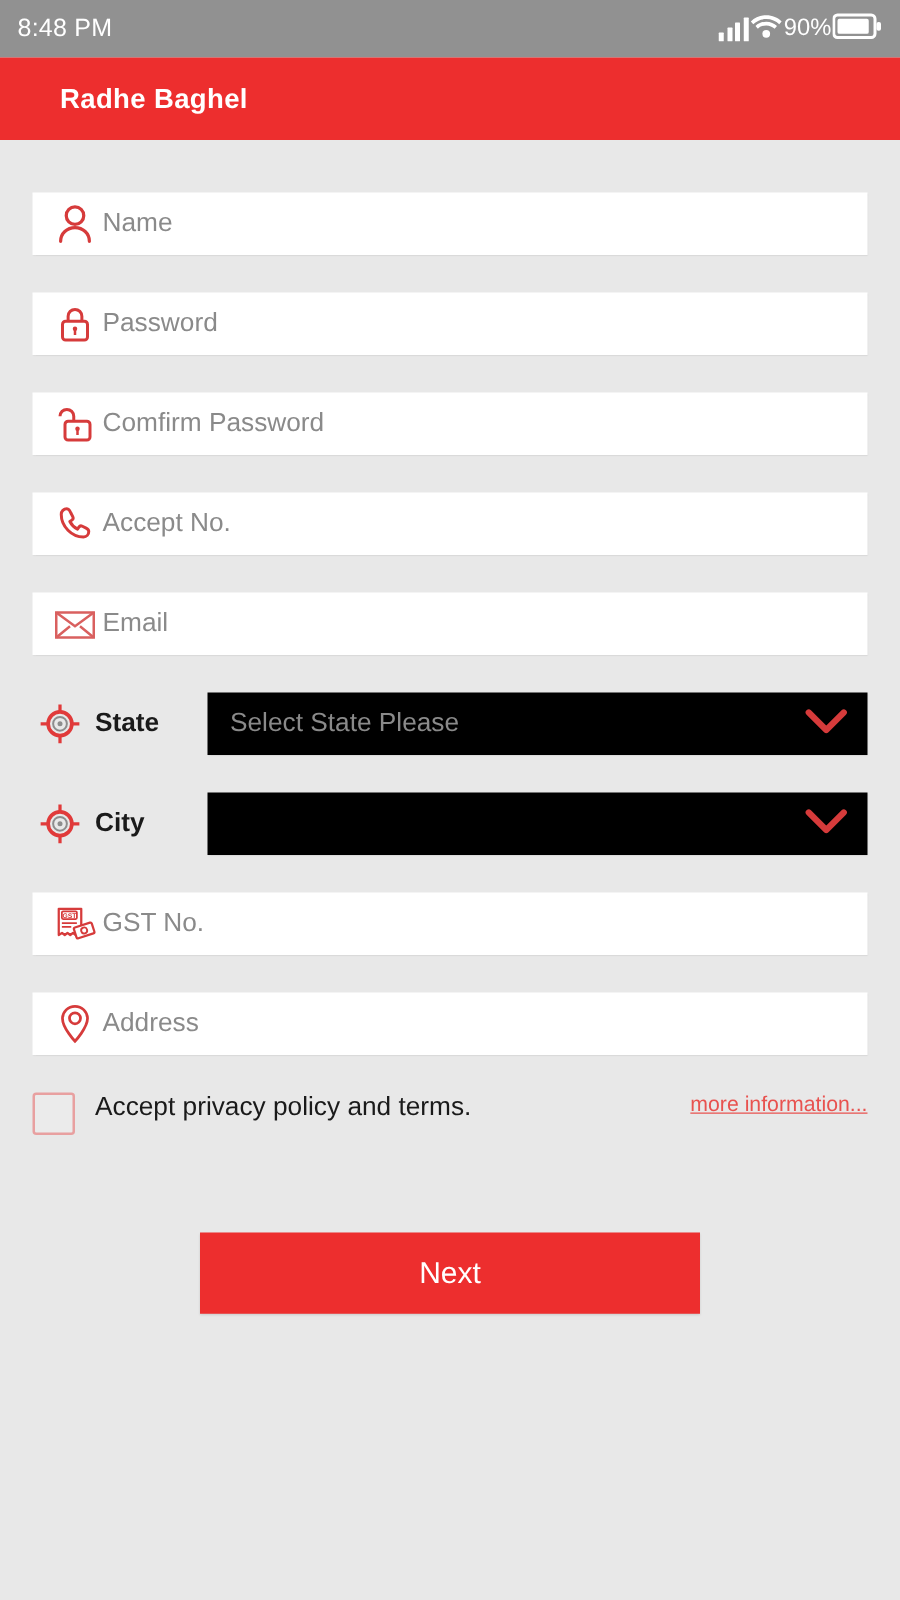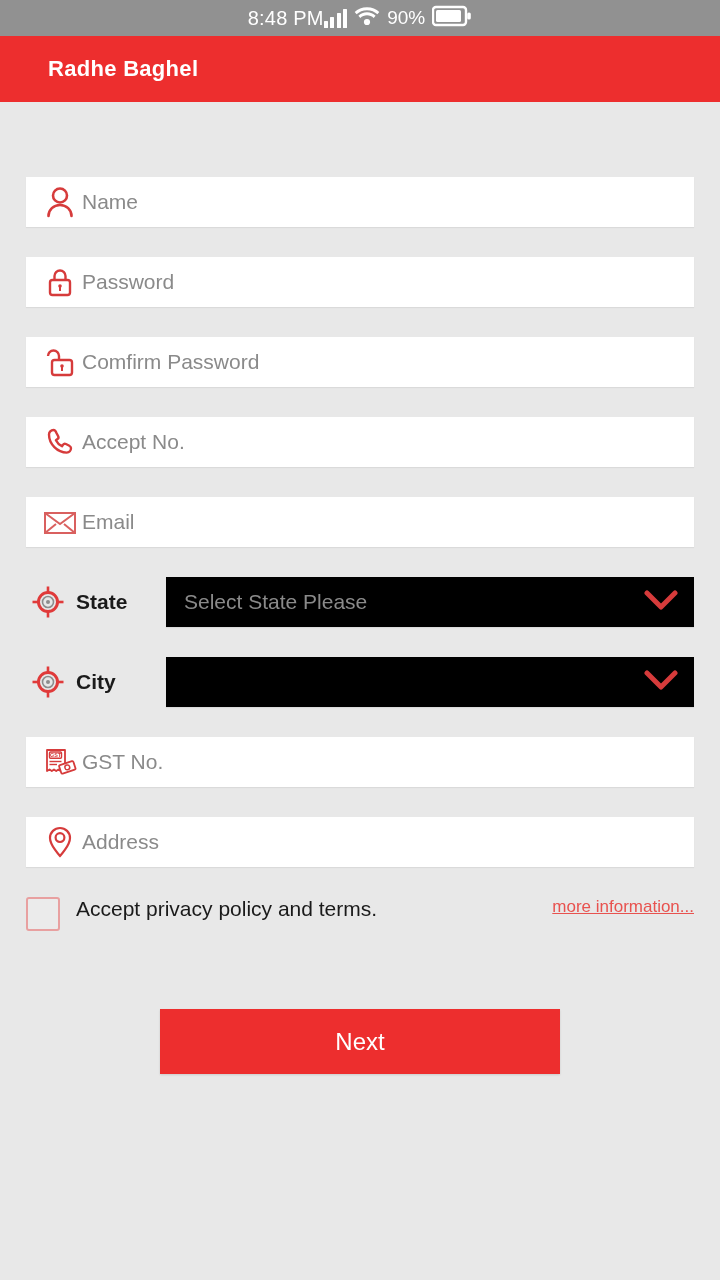--- a/index.html
+++ b/index.html
@@ -10,37 +10,37 @@
     width: 720px;
     height: 1280px;
     background: #e8e8e8;
     font-family: "Liberation Sans", sans-serif;
     overflow: hidden;
     position: relative;
   }
 
   
   .status-bar {
-    height: 36px;
+    height: 46px;
     background: #919191;
     display: flex;
     align-items: center;
-    justify-content: center;
+    justify-content: space-between;
     padding: 0 14px 0 14px;
     box-sizing: border-box;
   }
   .status-time {
     color: #ffffff;
     font-size: 20px;
     letter-spacing: 0.2px;
   }
   .status-right {
     display: flex;
     align-items: center;
-    gap: 7px;
+    gap: 1px;
   }
   .signal-bars {
     display: flex;
     align-items: flex-end;
     gap: 2.5px;
     height: 20px;
   }
   .signal-bars i {
     display: block;
     width: 4px;
@@ -67,23 +67,22 @@
   }
   .app-bar-title {
     color: #ffffff;
     font-size: 22px;
     font-weight: 600;
     letter-spacing: 0.3px;
   }
 
   
   .form-area {
-    padding: 12px 26px;
-    box-sizing: border-box;
-    margin-top: 25px;
+    padding: 4px 26px;
+    box-sizing: border-box;
   }
   .spacer-top { height: 38px; }
 
   .field {
     height: 50px;
     background: #ffffff;
     display: flex;
     align-items: center;
     padding-left: 14px;
     box-sizing: border-box;

